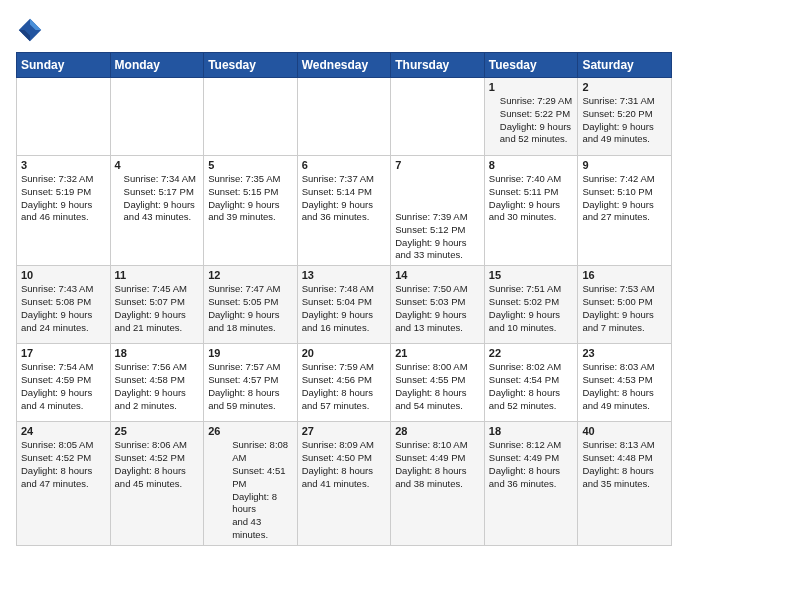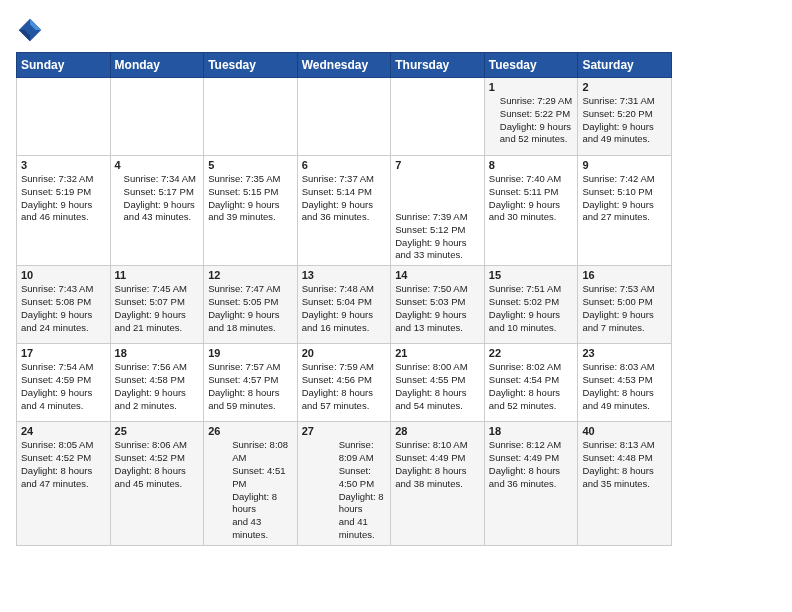--- a/index.html
+++ b/index.html
@@ -315,21 +315,21 @@
           </td>
           <td>
             <span class="day-num">26</span>
             <div class="day-info" style="white-space: pre-line; margin-left: 24px;">Sunrise: 8:08 AM
 Sunset: 4:51 PM
 Daylight: 8 hours
 and 43 minutes.</div>
           </td>
           <td>
             <span class="day-num">27</span>
-            <div class="day-info" style="white-space: pre-line; margin-left: 37px;">Sunrise: 8:09 AM
+            <div class="day-info" style="white-space: pre-line;">Sunrise: 8:09 AM
 Sunset: 4:50 PM
 Daylight: 8 hours
 and 41 minutes.</div>
           </td>
           <td>
             <span class="day-num">28</span>
             <div class="day-info" style="white-space: pre-line;">Sunrise: 8:10 AM
 Sunset: 4:49 PM
 Daylight: 8 hours
 and 38 minutes.</div>

